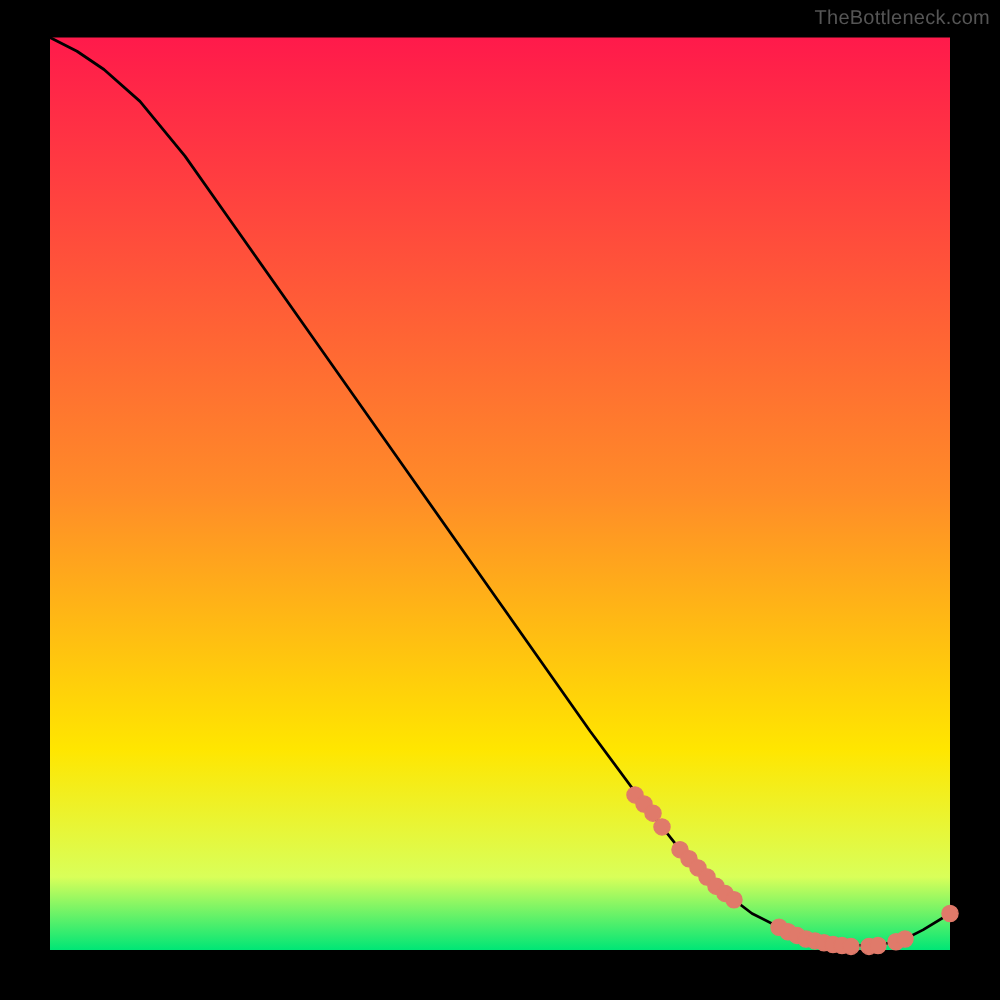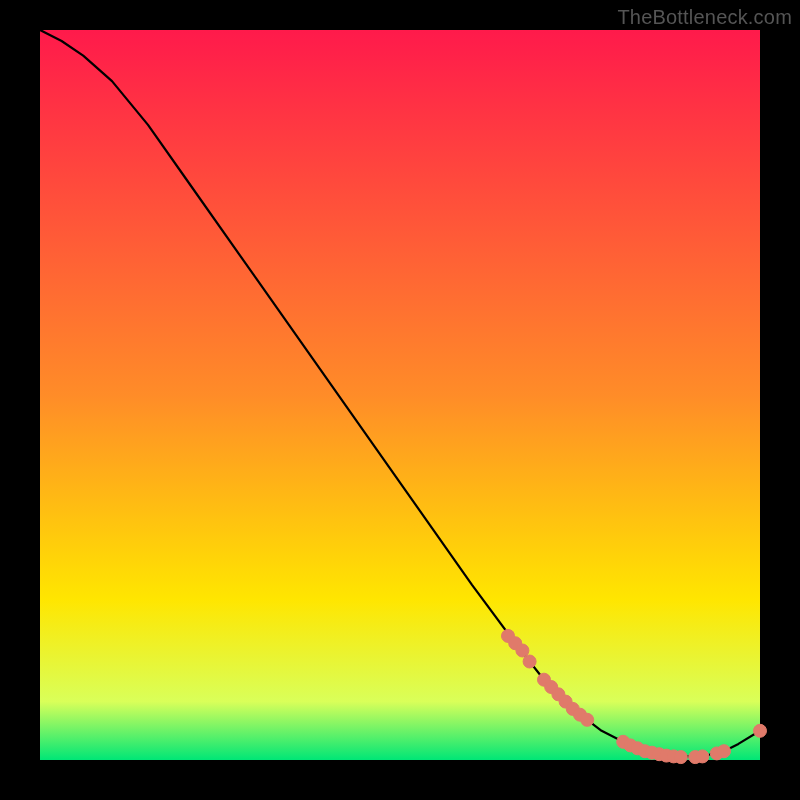--- a/index.html
+++ b/index.html
@@ -14,21 +14,21 @@
   .wrap {
     position: relative;
     width: 800px;
     height: 800px;
   }
   .watermark {
     position: absolute;
     top: 6px;
     right: 8px;
     color: #555;
-    font-size: 20px;
+    font-size: 16px;
     font-weight: 500;
     letter-spacing: 0.2px;
     z-index: 20;
   }
   svg {
     position: absolute;
     left: 0;
     top: 0;
     width: 800px;
     height: 800px;

